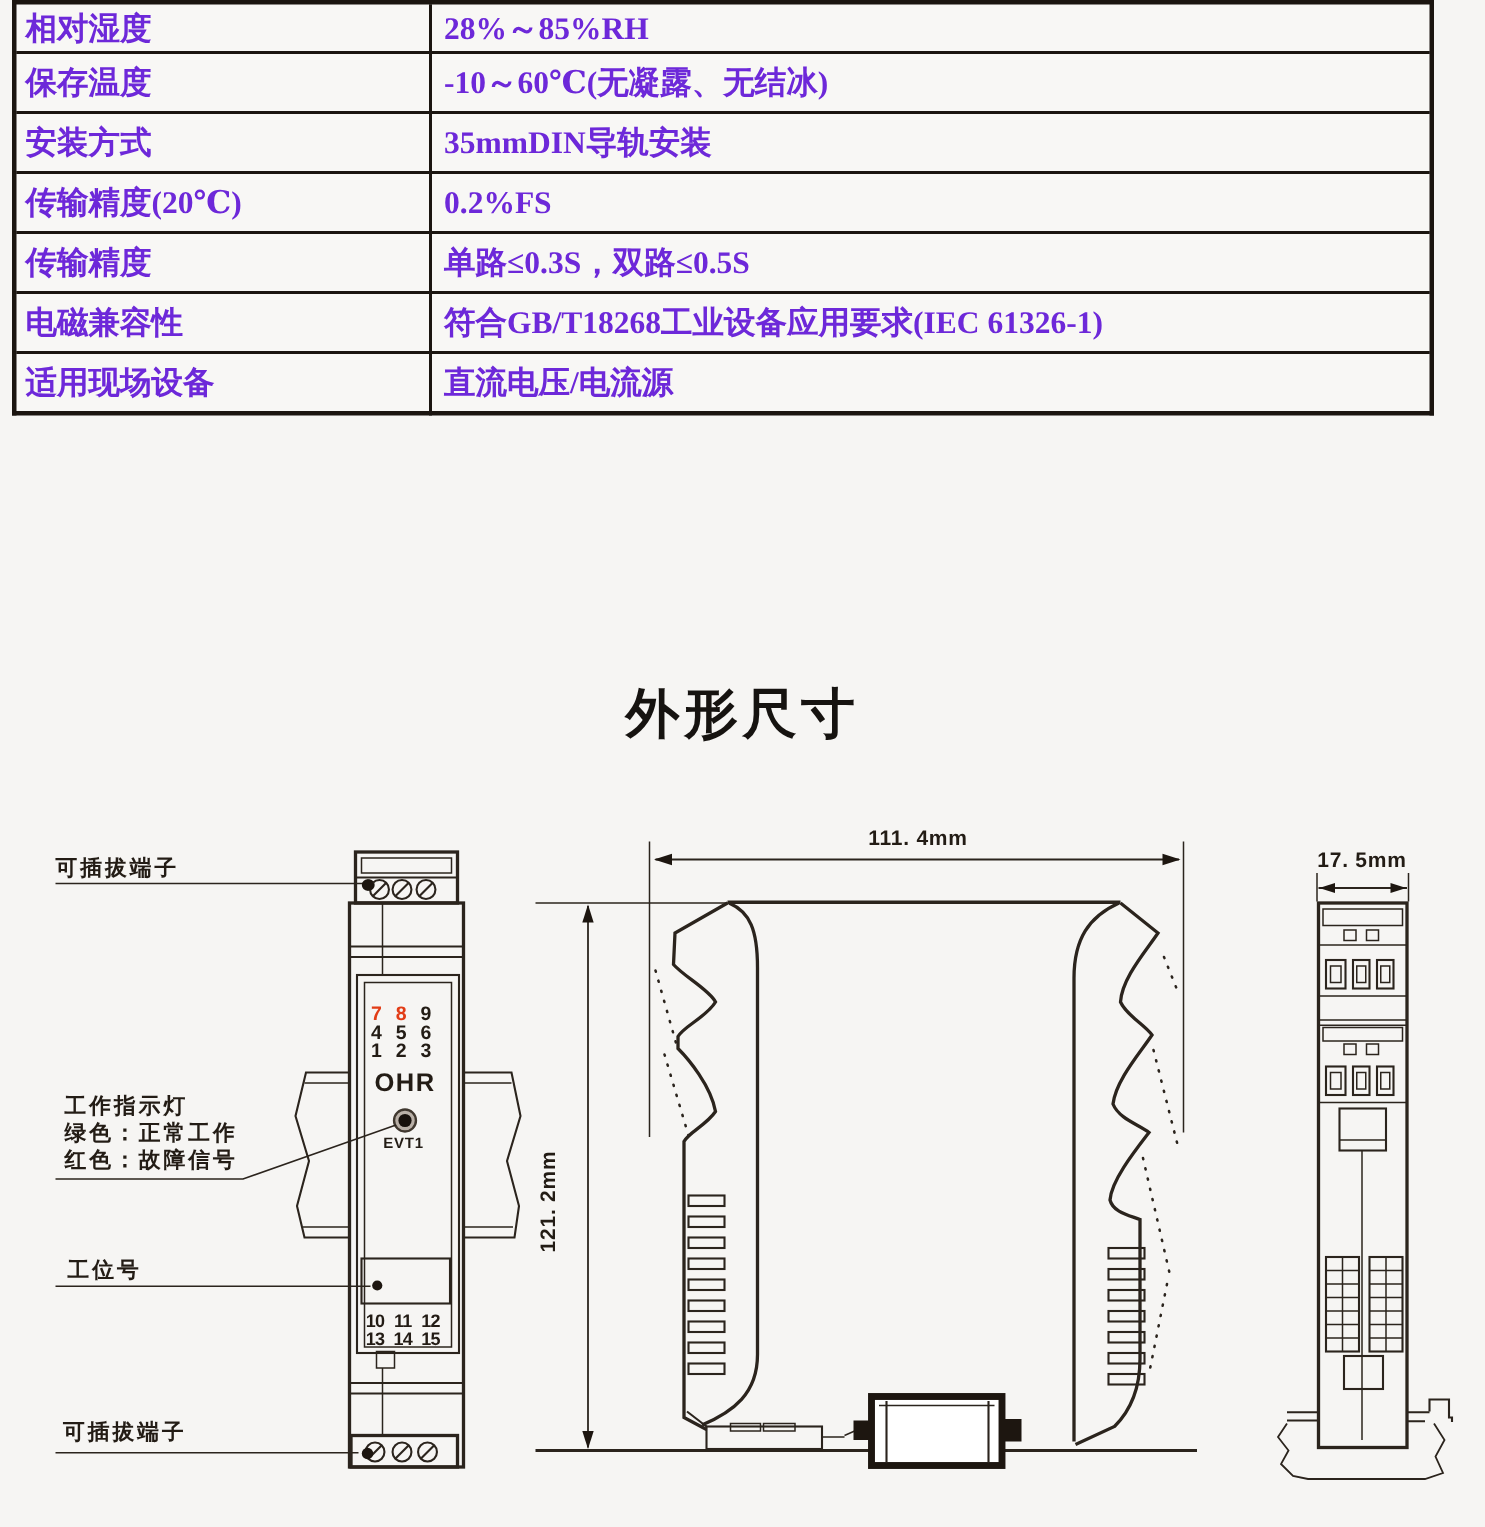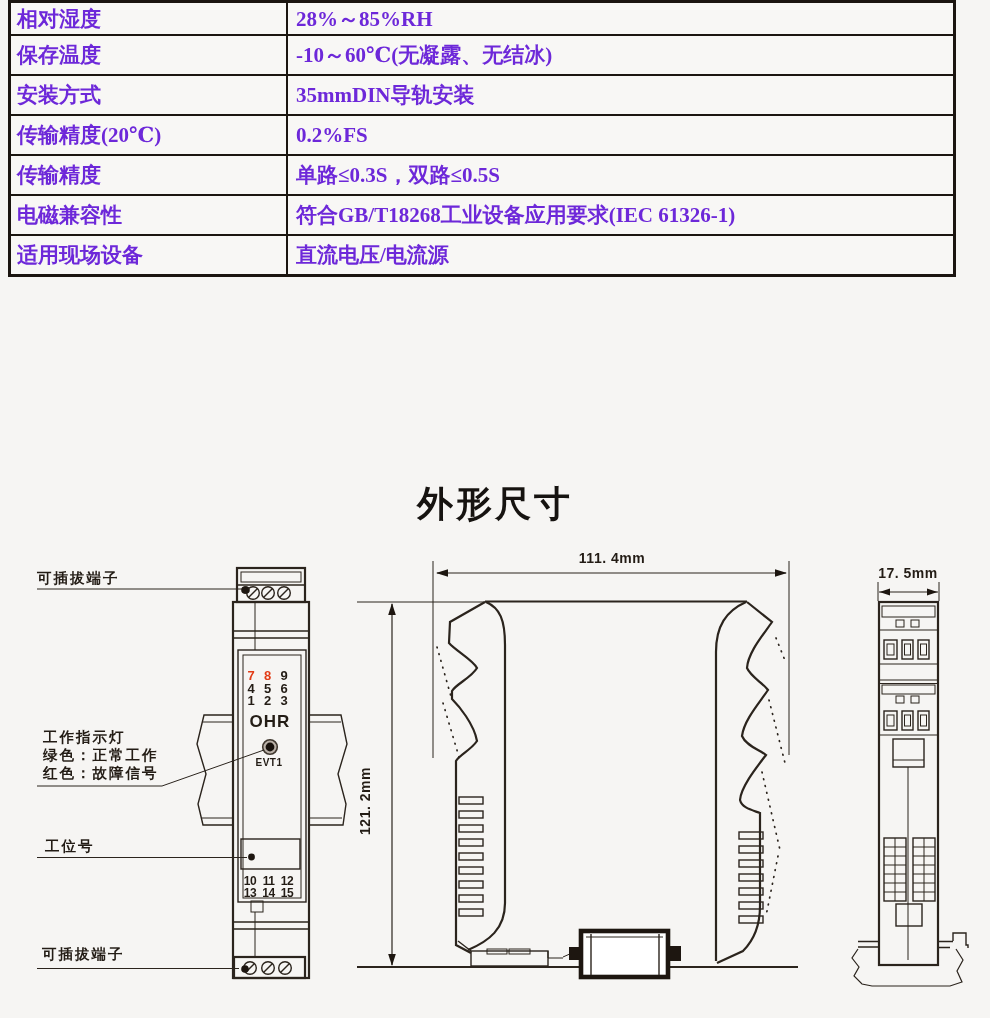--- a/index.html
+++ b/index.html
@@ -9,21 +9,21 @@
   .spec-table{position:absolute;left:8px;top:0;width:948px;border-collapse:collapse;
               font-family:"Liberation Serif","DejaVu Serif",serif;font-weight:bold;
               font-size:21px;color:#6d28d9;}
   .spec-table td{border:2px solid #1b1510;background:#f8f7f5;vertical-align:middle;}
   .spec-table{border:3px solid #1b1510;}
   .spec-table td.c1{width:265px;padding:0 4px 0 6px;}
   .spec-table td.c2{padding:0 4px 0 8px;}
   .spec-table tr td{height:38px;}
   .spec-table tr:first-child td{height:31px;}
   
-  .section-title{position:absolute;left:0;top:480px;width:100%;text-align:center;
+  .section-title{position:absolute;left:0;top:452px;width:100%;text-align:center;
                  font-size:36px;font-weight:bold;letter-spacing:3px;color:#161310;}
   
   .drawings{position:absolute;left:0;top:540px;width:990px;height:478px;}
   .ln{fill:none;stroke:#2b241d;stroke-width:1.4px;}
   .ln2{fill:none;stroke:#2b241d;stroke-width:2.2px;}
   .thin{fill:none;stroke:#2b241d;stroke-width:1px;}
   .fill{fill:#1d1610;stroke:none;}
   .dots{fill:none;stroke:#2b241d;stroke-width:1.7px;stroke-dasharray:0.8 6.2;stroke-linecap:round;}
   text{fill:#231c15;}
   .lbl{font:bold 14.5px "Liberation Sans","DejaVu Sans",sans-serif;letter-spacing:2px;}

